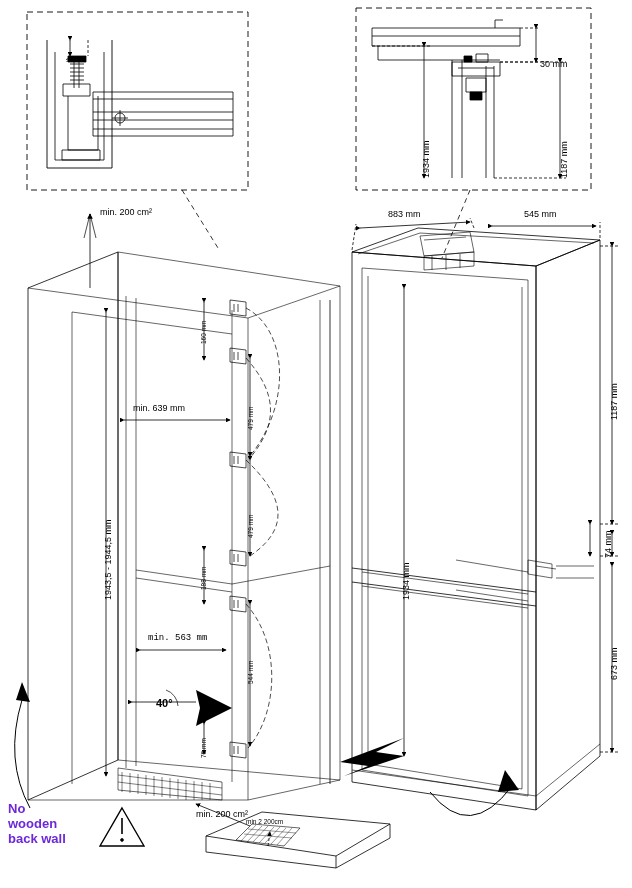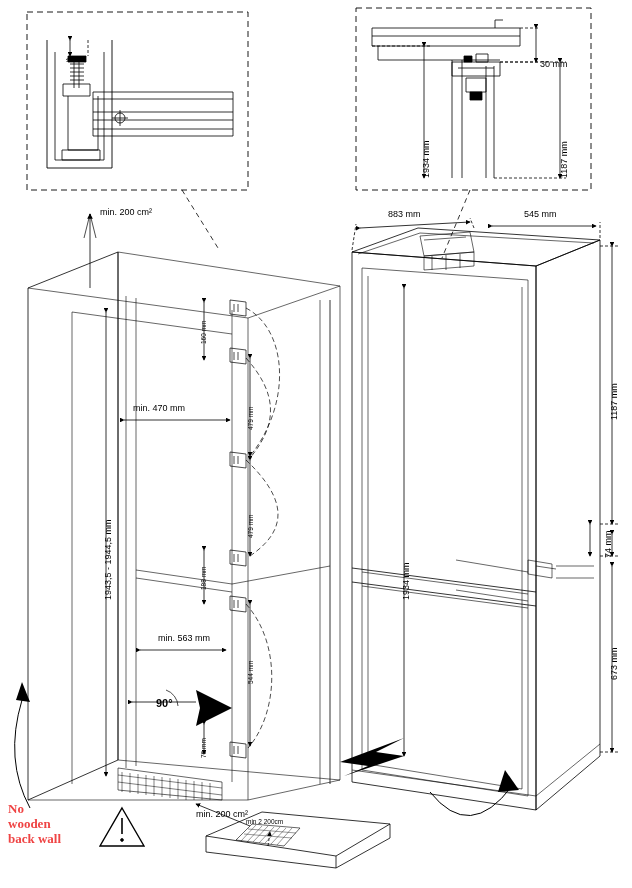--- a/index.html
+++ b/index.html
@@ -31,24 +31,24 @@
     color: #000000;
     white-space: nowrap;
     line-height: 1.1;
   }
   .lbl.small { font-size: 7.5px; }
   .lbl.tiny { font-size: 6.5px; }
   .lbl.bold { font-weight: bold; }
   .rot90 { transform: rotate(-90deg); transform-origin: left top; }
   .warn-text {
     position: absolute;
-    font-family: Liberation Serif, serif;
+    font-family: Liberation Sans, sans-serif;
     font-size: 13px;
     font-weight: bold;
-    color: #ef4444;
+    color: #6d28d9;
     line-height: 1.15;
     white-space: pre-line;
   }
 </style>
 </head>
 <body>
 
 <div id="sheet">
 
   <svg class="layer" viewBox="0 0 632 888">
@@ -273,23 +273,23 @@
   <div class="lbl" style="left:540px; top:40px;margin-top:20px;">30 mm</div>
   <div class="lbl rot90" style="left:560px; top:178px;">1187 mm</div>
   <div class="lbl rot90" style="left:422px; top:178px;">1934 mm</div>
 
   <div class="lbl" style="left:100px; top:208px;">min. 200 cm²</div>
   <div class="lbl" style="left:196px; top:810px;">min. 200 cm²</div>
   <div class="lbl tiny" style="left:246px; top:818px; width:40px; white-space:normal;">min 2
 200cm</div>
 
   <div class="lbl rot90" style="left:104px; top:600px;">1943,5 - 1944,5 mm</div>
-  <div class="lbl" style="left:133px; top:404px;">min. 470 mm</div>
-  <div class="lbl" style="left:158px; top:634px;">min. 563 mm</div>
-  <div class="lbl bold" style="left:156px; top:697px; font-size:11px;">90°</div>
+  <div class="lbl" style="left:133px; top:404px;">min. 639 mm</div>
+  <div class="lbl" style="left:148px; top:634px;font-family:Liberation Mono, monospace;">min. 563 mm</div>
+  <div class="lbl bold" style="left:156px; top:697px; font-size:11px;">40°</div>
 
   <div class="lbl tiny rot90" style="left:200px; top:344px;">160 mm</div>
   <div class="lbl tiny rot90" style="left:247px; top:430px;">479 mm</div>
   <div class="lbl tiny rot90" style="left:247px; top:538px;">479 mm</div>
   <div class="lbl tiny rot90" style="left:200px; top:590px;">188 mm</div>
   <div class="lbl tiny rot90" style="left:247px; top:684px;">544 mm</div>
   <div class="lbl tiny rot90" style="left:200px; top:758px;">76 mm</div>
 
   <div class="warn-text" style="left:8px; top:802px;">No
 wooden

